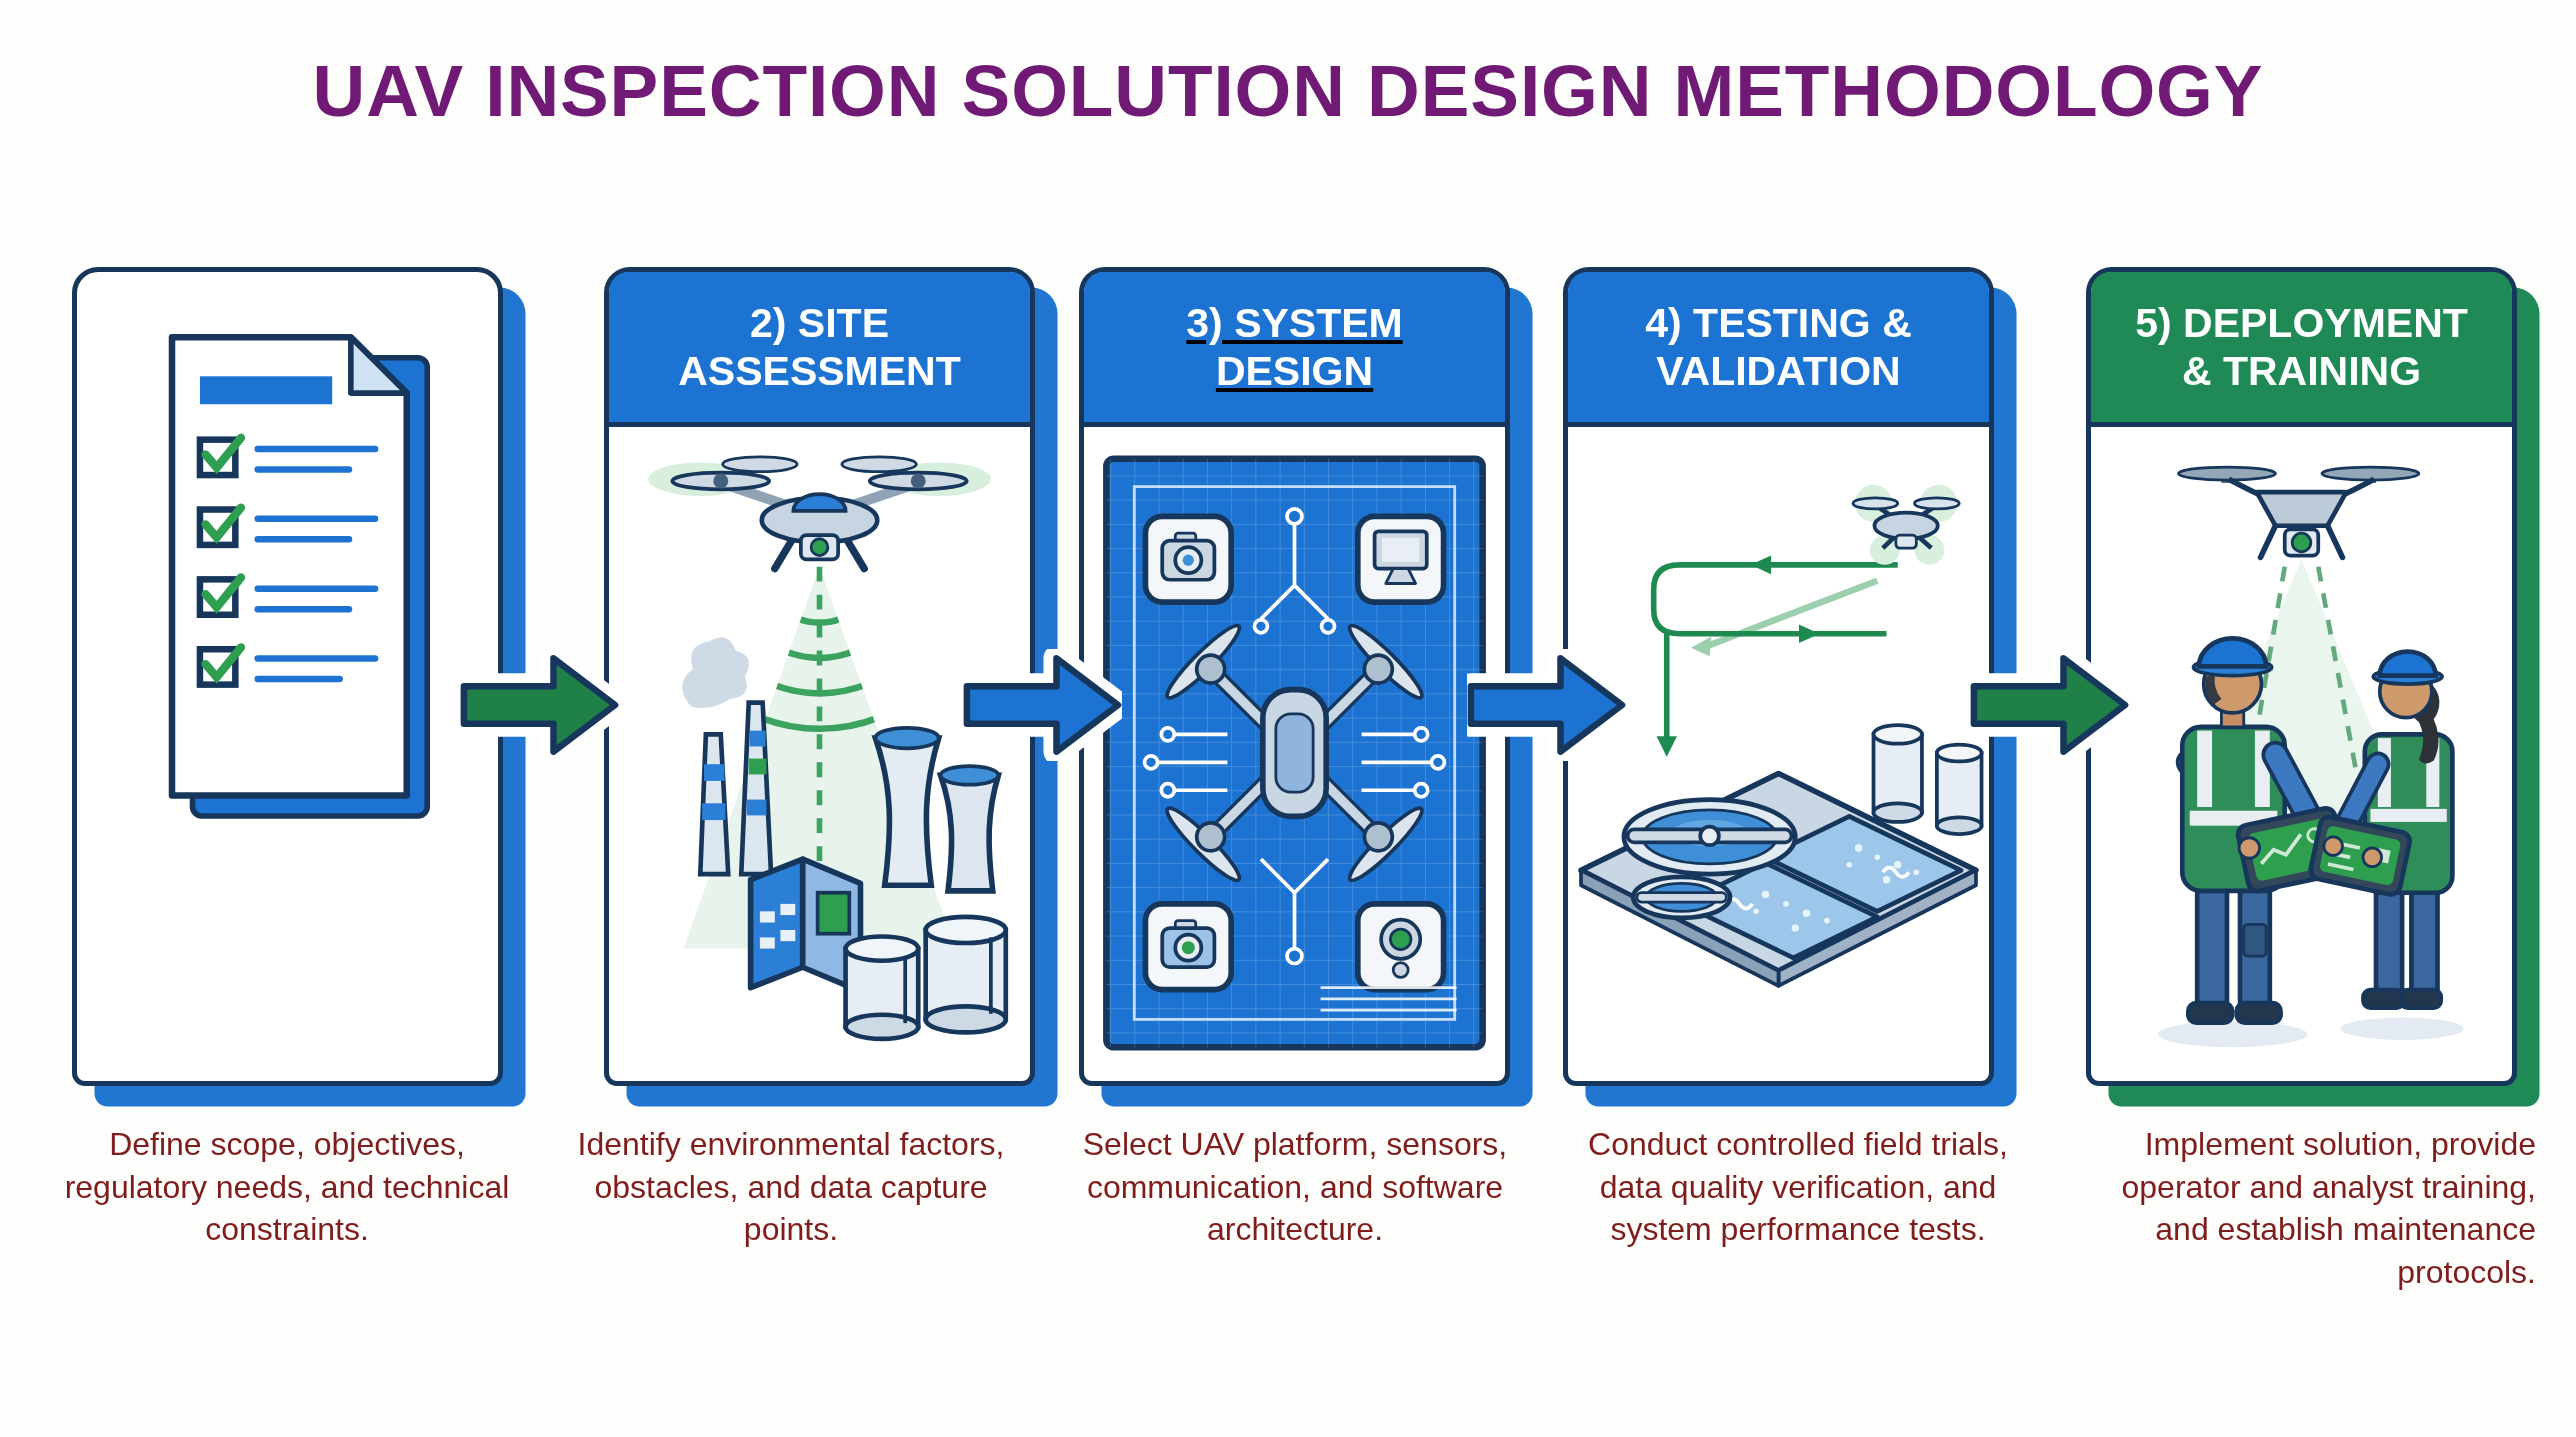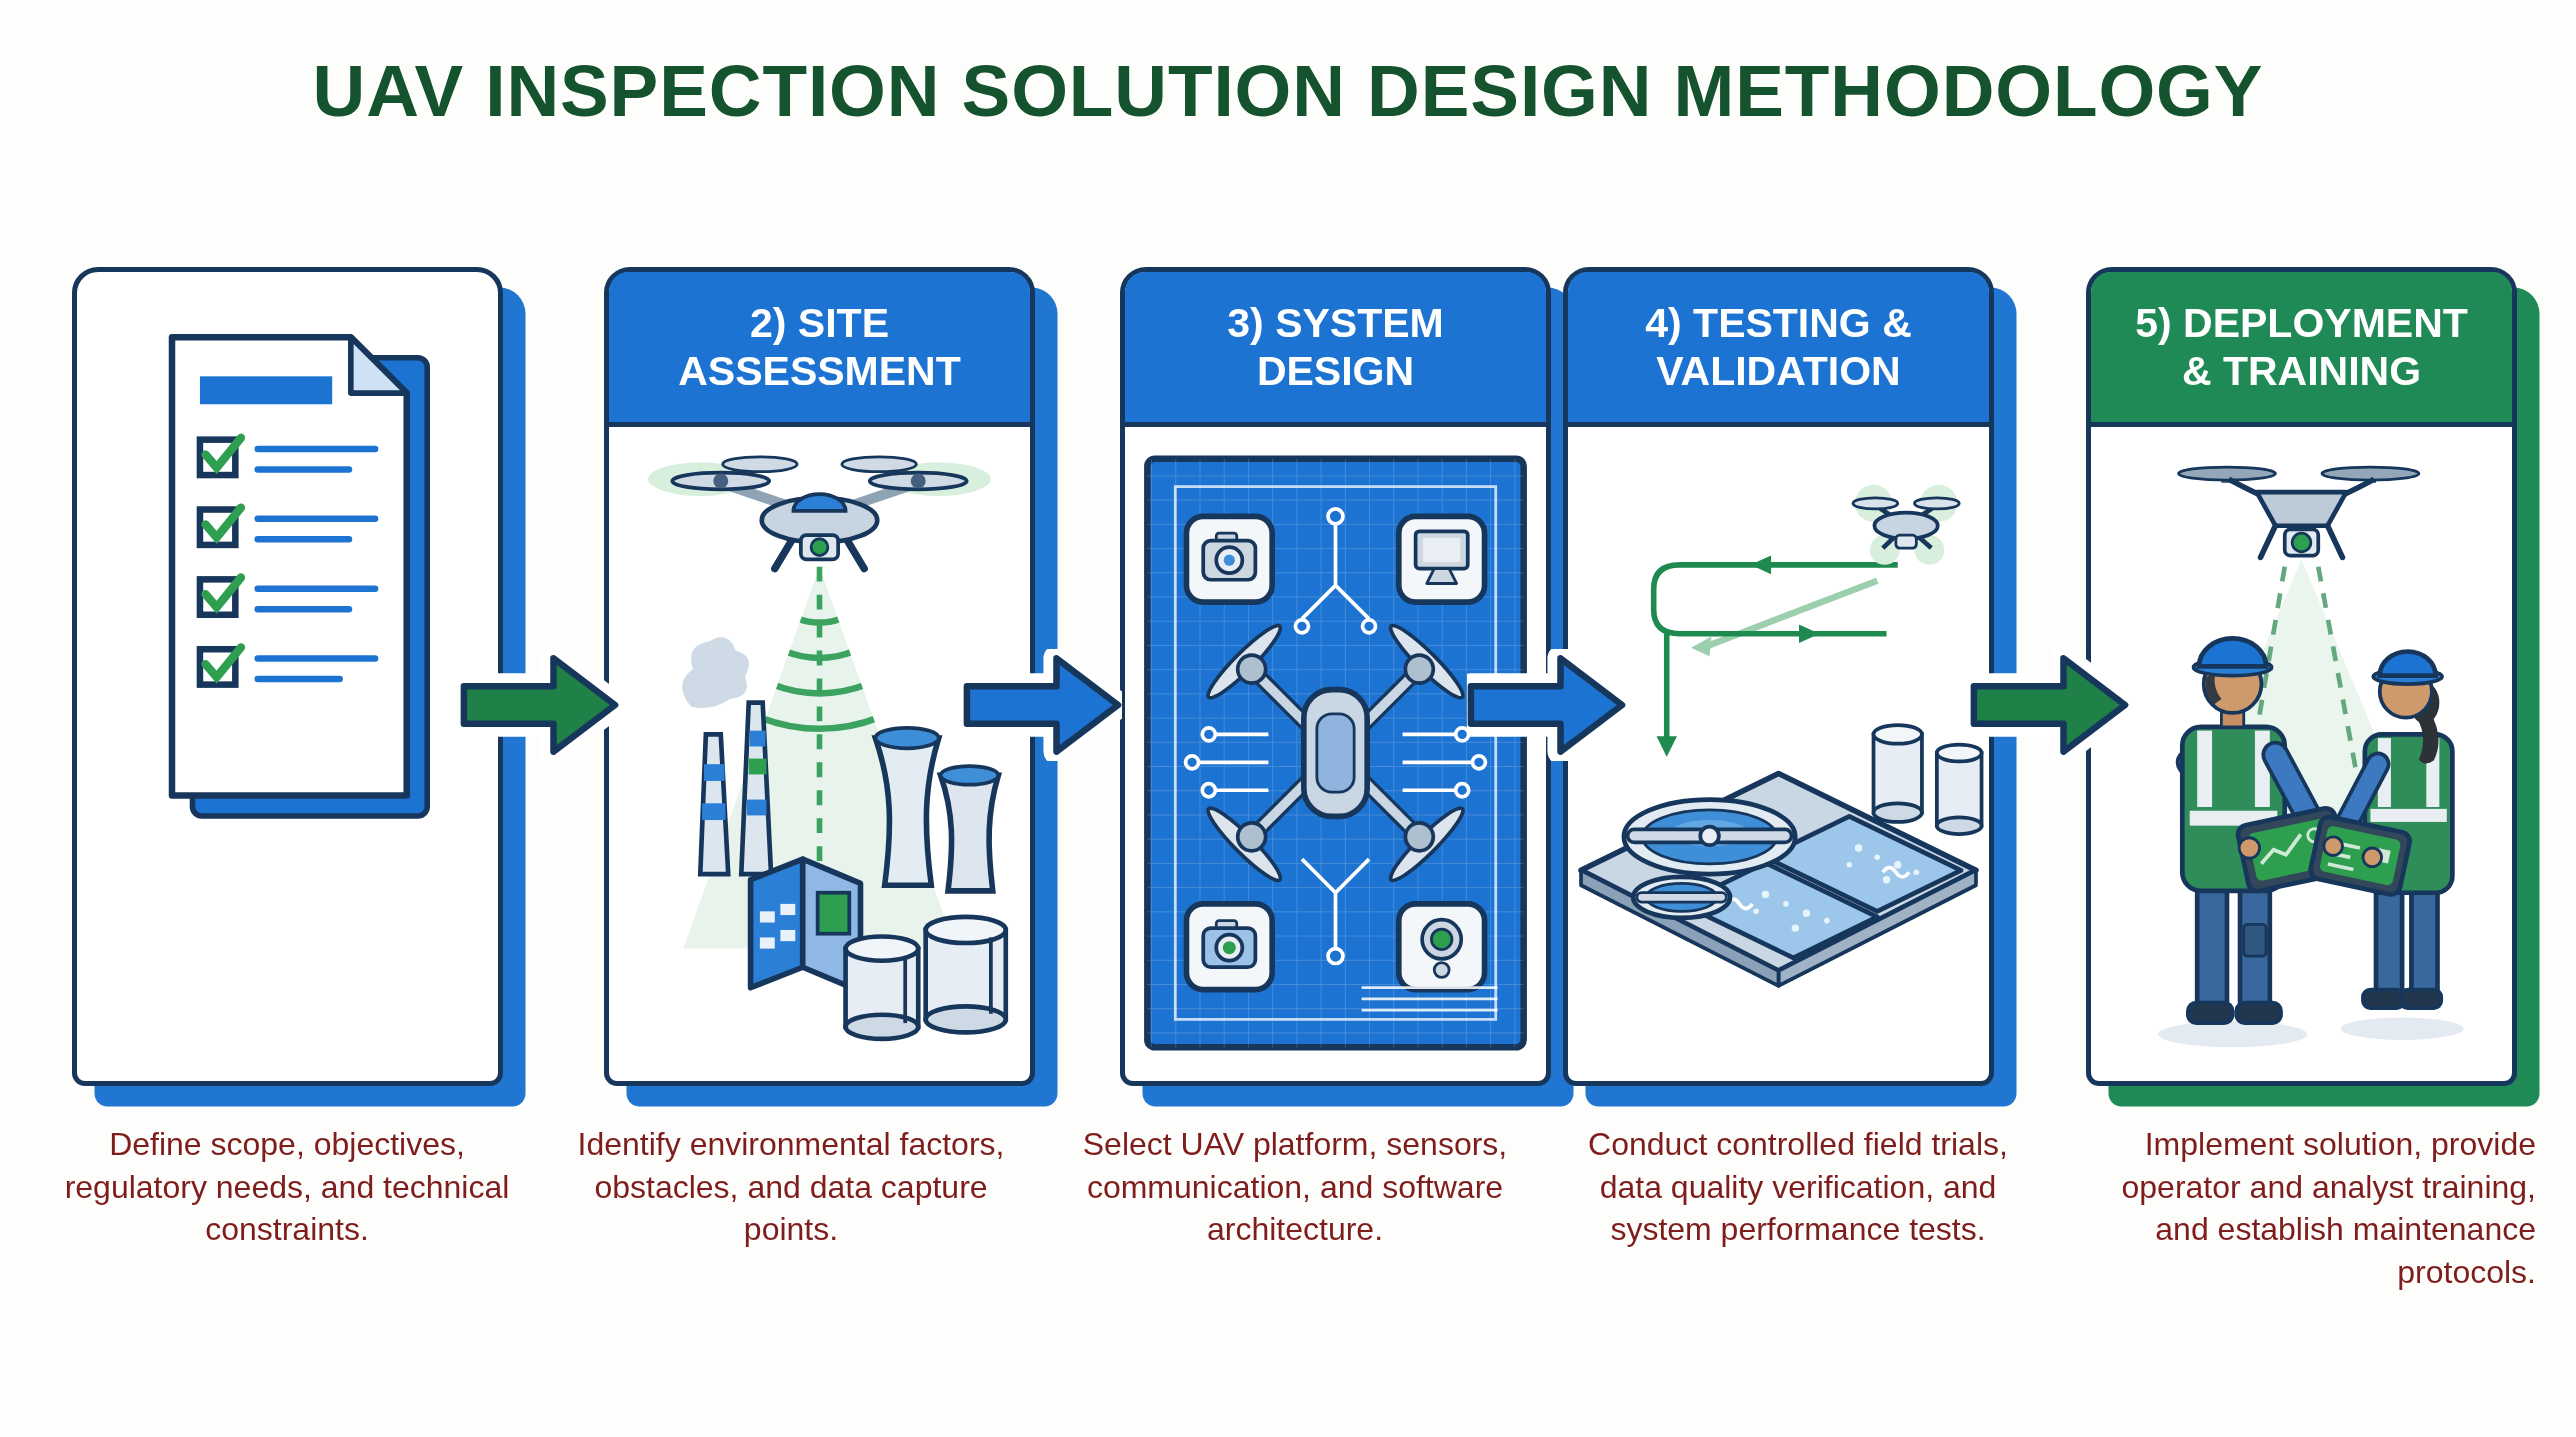--- a/index.html
+++ b/index.html
@@ -2,32 +2,32 @@
 <html style="font-size:15px"><head>
 <meta charset="utf-8">
 <style>
   html,body{margin:0;padding:0;}
   body{
     width:2576px;height:1438px;position:relative;overflow:hidden;
     background:#fdfdfb;font-family:"Liberation Sans",sans-serif;
   }
   .page-title{
     position:absolute;top:49px;left:0;width:2576px;text-align:center;
-    font-size:73px;font-weight:bold;color:#14532d;letter-spacing:0.9px;
+    font-size:73px;font-weight:bold;color:#701a75;letter-spacing:0.9px;
   }
   .card{
     position:absolute;top:267px;width:431px;height:819px;box-sizing:border-box;
     background:#ffffff;border:5.6px solid #17365b;
     border-radius:26px 26px 13px 13px;
     box-shadow:22.5px 20.6px 0 0 #2176d2;
   }
   .card--green{box-shadow:22.5px 20.6px 0 0 #1f8a55;}
   .card--p1{left:72px;}
   .card--p2{left:576px;margin-left:28px;}
-  .card--p3{left:1120px;}
+  .card--p3{left:1079px;text-decoration:underline;}
   .card--p4{left:1563px;}
   .card--p5{left:2086px;}
   .card__header{
     height:150px;background:#1c73d2;border-bottom:5.6px solid #17365b;
     border-radius:19.7px 19.7px 0 0;
     display:flex;align-items:center;justify-content:center;text-align:center;
     color:#ffffff;font-size:41px;font-weight:bold;line-height:1.18;
     padding:0 24px;box-sizing:content-box;
   }
   .card--green .card__header{background:#1f8a55;}

